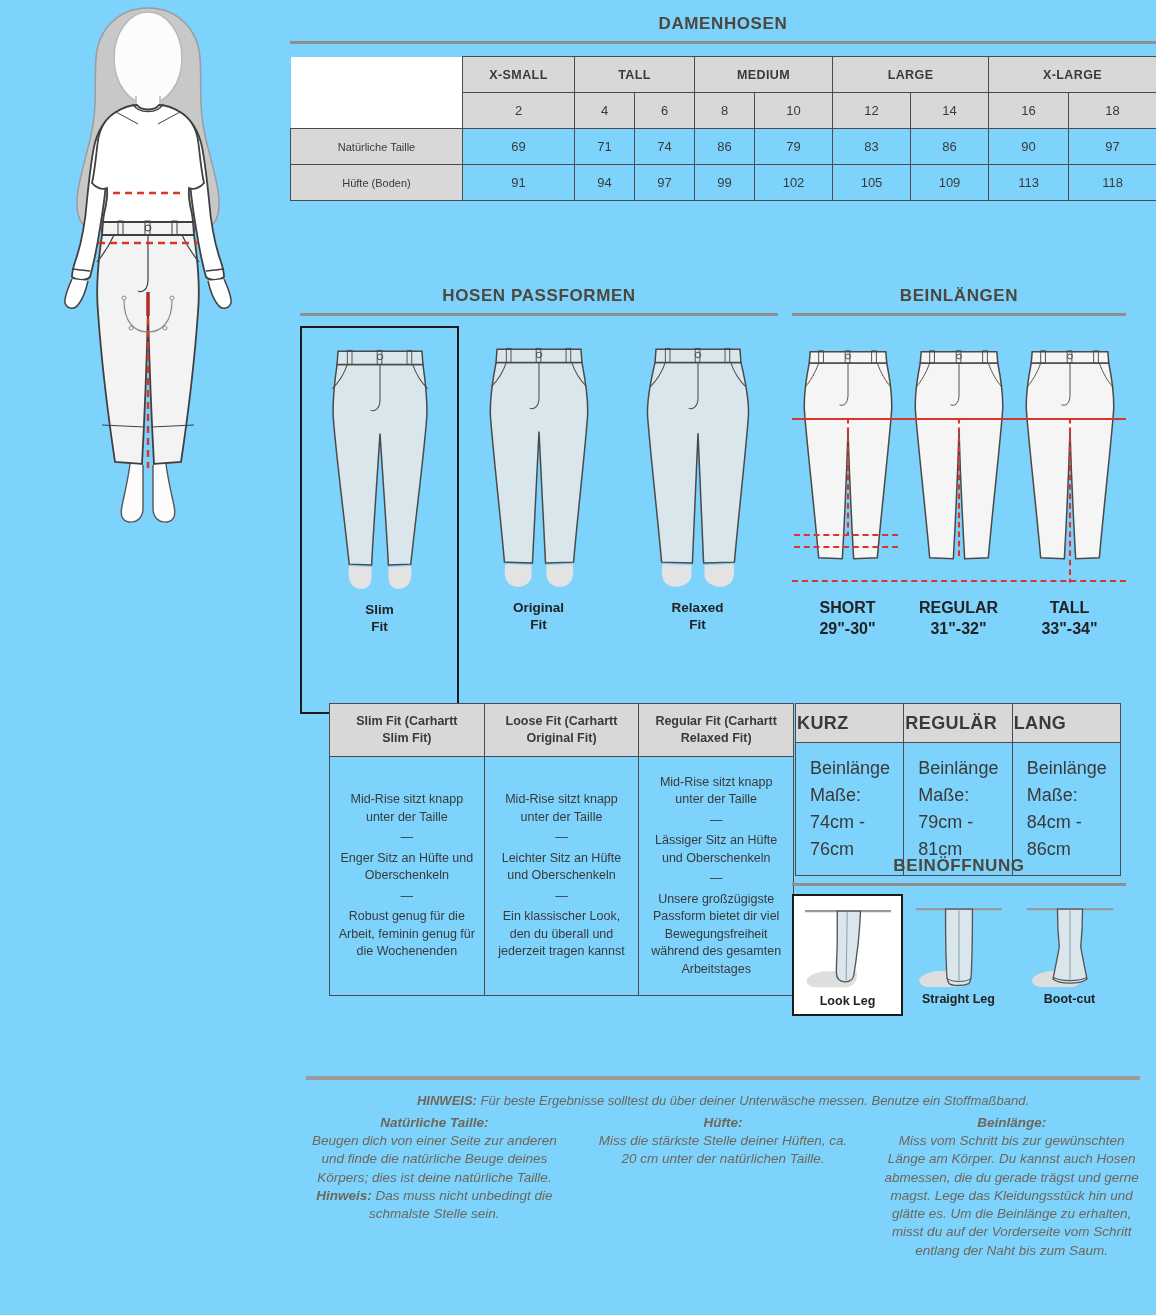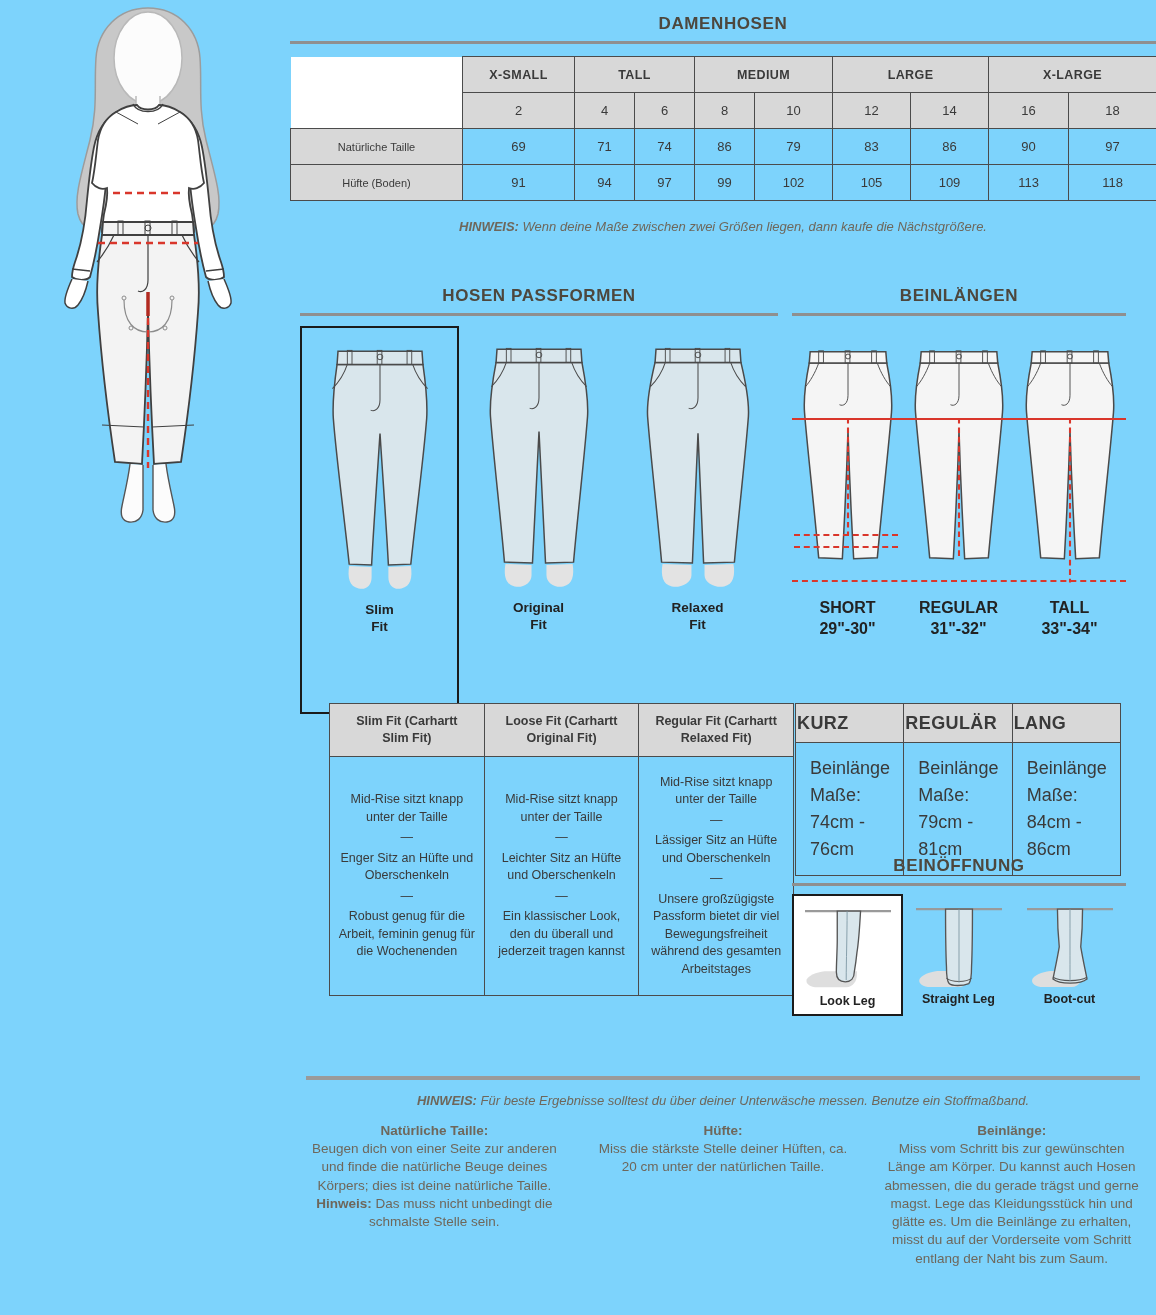--- a/index.html
+++ b/index.html
@@ -59,21 +59,21 @@
   .beinoeffnung{position:absolute;left:792px;top:856px;width:334px;}
   .lo-row{display:flex;margin-top:8px;}
   .lo-cell{width:111px;display:flex;flex-direction:column;align-items:center;padding-top:8px;height:122px;box-sizing:border-box;}
   .lo-cell.selected{border:2px solid #1b1b1b;background:#fff;}
   .lo-label{font-weight:bold;font-size:12.5px;color:#222;margin-top:4px;white-space:nowrap;}
 
   
   .gemessen{position:absolute;left:290px;top:1066px;width:866px;}
   .gemessen .rule{width:834px;margin:10px auto 0;}
   .gemessen .note-line{margin-top:13px;}
-  .mcols{display:flex;margin-top:14px;}
+  .mcols{display:flex;margin-top:6px;font-style:italic;}
   .mcol{flex:1;padding:0 14px;text-align:center;font-size:13.5px;line-height:1.35;color:#6e675b;}
   .mcol .mh{font-weight:bold;}
   .mcol b{color:#6e675b;}
 
   .figure-wrap{position:absolute;left:18px;top:0;width:262px;height:560px;}
 </style>
 </head>
 <body>
 
 <div id="canvas">
@@ -180,24 +180,20 @@
         <td>102</td>
         <td>105</td>
         <td>109</td>
         <td>113</td>
         <td>118</td>
       </tr>
     </tbody>
       </table>
   </div>
 
-  <div class="note1 note-line">
-    <b>HINWEIS:</b>
-    <span>Wenn deine Maße zwischen zwei Größen liegen, dann kaufe die Nächstgrößere.</span>
-  </div>
 
   <div class="passformen">
     <div class="sec-title">HOSEN PASSFORMEN</div>
     <div class="rule"></div>
     <div class="fits-row">
 
       <div class="fit-cell selected">
         <svg width="126" height="252" viewBox="0 0 130 270">
           <path d="M32,240 C30,252 32,262 42,264 C50,266 56,261 56,252 L56,241 Z" fill="#e3e3e3"></path>
           <path d="M98,240 C100,252 98,262 88,264 C80,266 74,261 74,252 L74,241 Z" fill="#e3e3e3"></path>

